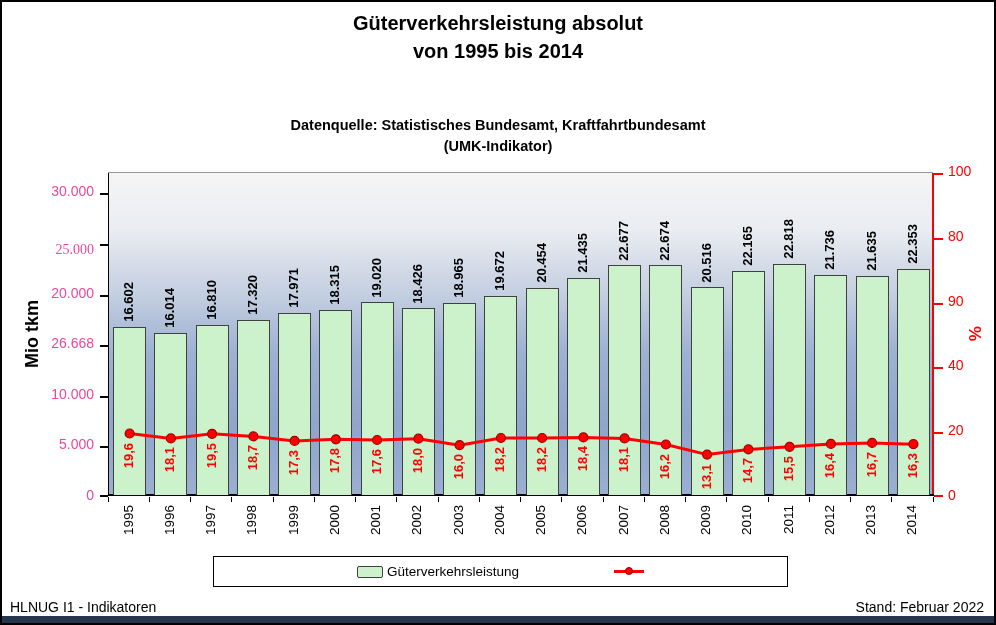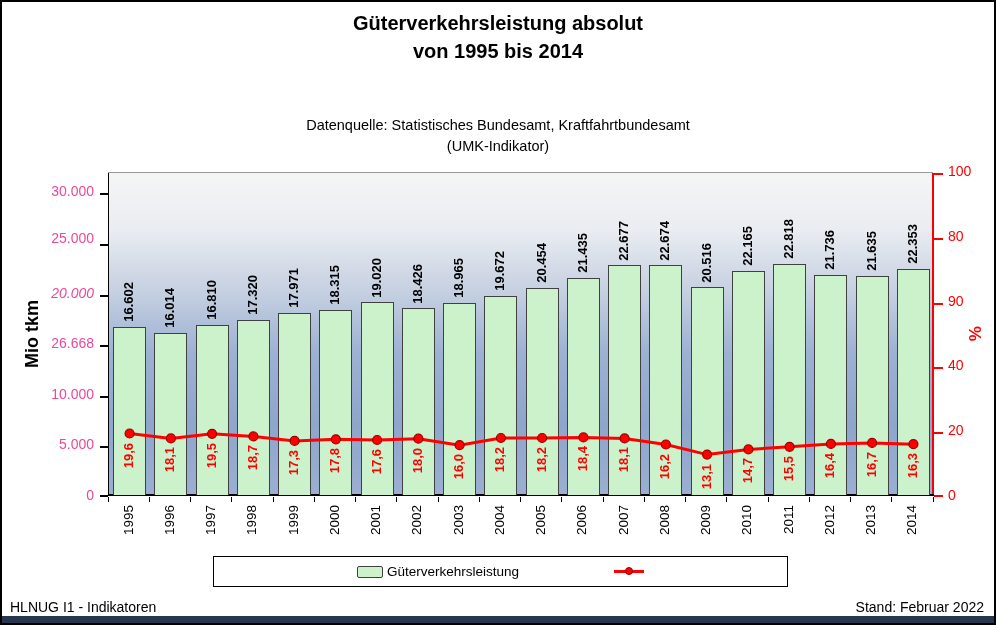--- a/index.html
+++ b/index.html
@@ -7,21 +7,21 @@
   body {
     font-family:"Liberation Sans", sans-serif;
     background:#ffffff; position:relative; overflow:hidden;
   }
   .frame { position:absolute; inset:0; border:2px solid #000; pointer-events:none; z-index:50; }
   .bottom-band { position:absolute; left:2px; right:2px; bottom:2px; height:7px; background:#26364f; z-index:40; }
 
   .title-block { position:absolute; top:9px; left:0; width:100%; text-align:center; }
   .title-line { font-size:20px; font-weight:bold; color:#000; line-height:28px; }
   .subtitle-block { position:absolute; top:115px; left:0; width:100%; text-align:center; }
-  .subtitle-line { font-size:14.5px; font-weight:normal; color:#000; line-height:21px; }
+  .subtitle-line { font-size:14.5px; font-weight:bold; color:#000; line-height:21px; }
 
   .plot {
     position:absolute; left:108px; top:172px; width:825px; height:324px;
     background:linear-gradient(180deg,#f5f5f5 0%, #e9ecf1 18%, #c3cee0 38%, #9db1d3 56%, #8fa5cb 78%, #9bafd2 100%);
     border:1px solid #9a9a9a;
   }
   .axis-left-line  { position:absolute; left:-1px; top:0; width:1px; height:100%; background:#000; }
   .axis-bottom-line{ position:absolute; left:-1px; right:-2px; bottom:-1px; height:2px; background:#000; }
   .axis-right-line { position:absolute; right:-2px; top:0; width:2px; height:100%; background:#ff0000; }
 
@@ -79,22 +79,22 @@
 </div>
 <div class="axis-title-right">
   <div class="vtext">%</div>
 </div>
 
 <div class="y-axis-left">
     <div class="lbl" style="top: 315px;">0</div>
     <div class="lbl" style="top: 264.4px;">5.000</div>
     <div class="lbl" style="top: 213.8px;">10.000</div>
     <div class="lbl" style="top: 163.1px;">26.668</div>
-    <div class="lbl" style="top: 112.5px; font-style: italic;">20.000</div>
-    <div class="lbl" style="top: 58px;">25.000</div>
+    <div class="lbl" style="top: 112.5px;">20.000</div>
+    <div class="lbl" style="top: 70px; font-family: Liberation Serif, serif;">25.000</div>
     <div class="lbl" style="top: 11.3px;">30.000</div>
   </div>
 <div class="y-axis-right">
     <div class="lbl" style="top: 315px;">0</div>
     <div class="lbl" style="top: 250.2px;">20</div>
     <div class="lbl" style="top: 185.4px;">40</div>
     <div class="lbl" style="top: 120.6px;">90</div>
     <div class="lbl" style="top: 55.8px;">80</div>
     <div class="lbl" style="top: -9px;">100</div>
   </div>

